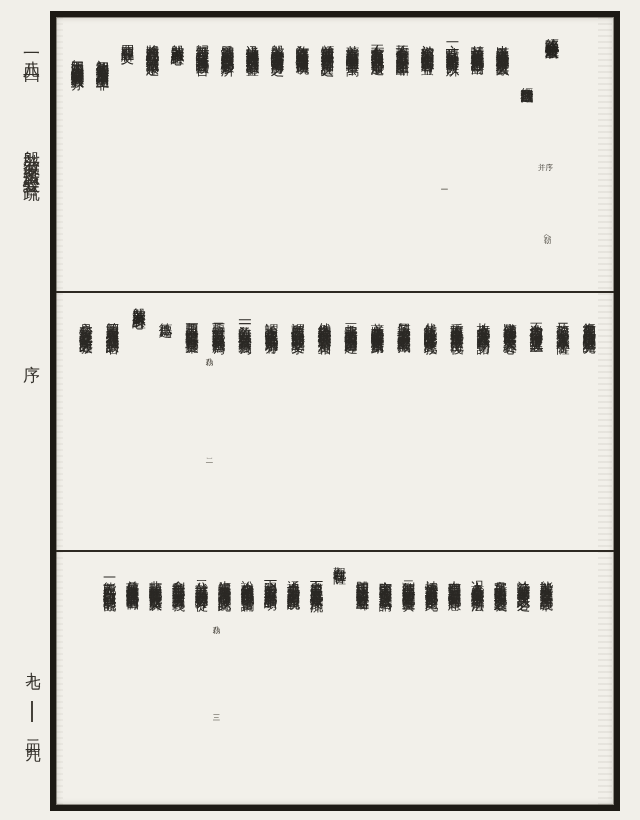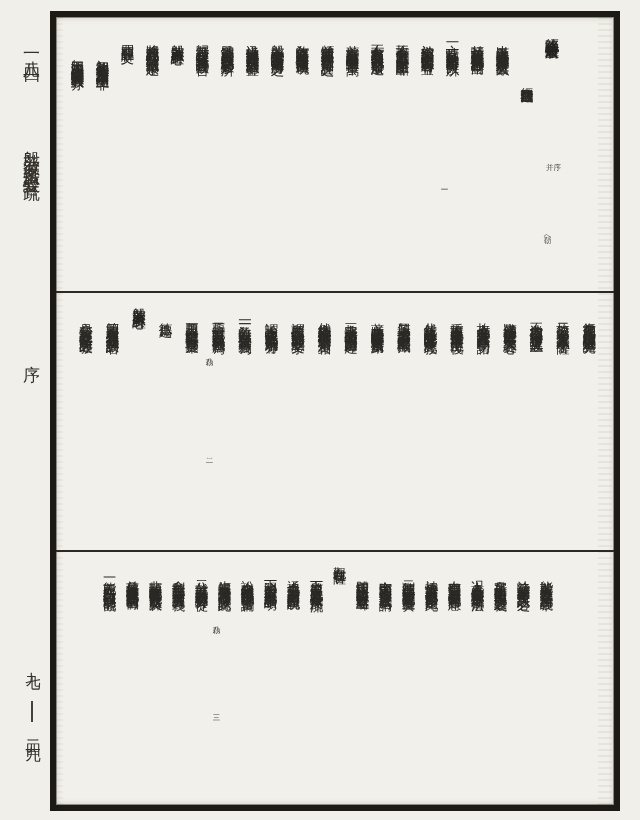--- a/index.html
+++ b/index.html
@@ -31,21 +31,21 @@
   }
   .vcol { line-height:20px; }
   .vcol.title  { color:#262420; }
   .vcol.header { color:#262420; }
   .ann {
     position:absolute; writing-mode:vertical-rl; text-orientation:upright;
     font-size:7.5px; letter-spacing:.5px; color:#4a463e; line-height:9px;
   }
   .ann-pair {
     position:absolute; font-size:7.5px; color:#4a463e;
-    direction:rtl; letter-spacing:0; line-height:9px;margin-left:8px;
+    direction:rtl; letter-spacing:0; line-height:9px;
   }
   .margin-label { font-size:17px; letter-spacing:3.5px; color:#34312b; }
   .pagenum { font-size:15px; letter-spacing:2.5px; color:#34312b; }
   #pagenum-sep { position:absolute; left:31px; top:701px; width:2px; height:21px; background:#46423b; }
 </style>
 </head>
 <body>
 
 <div id="page">
 

